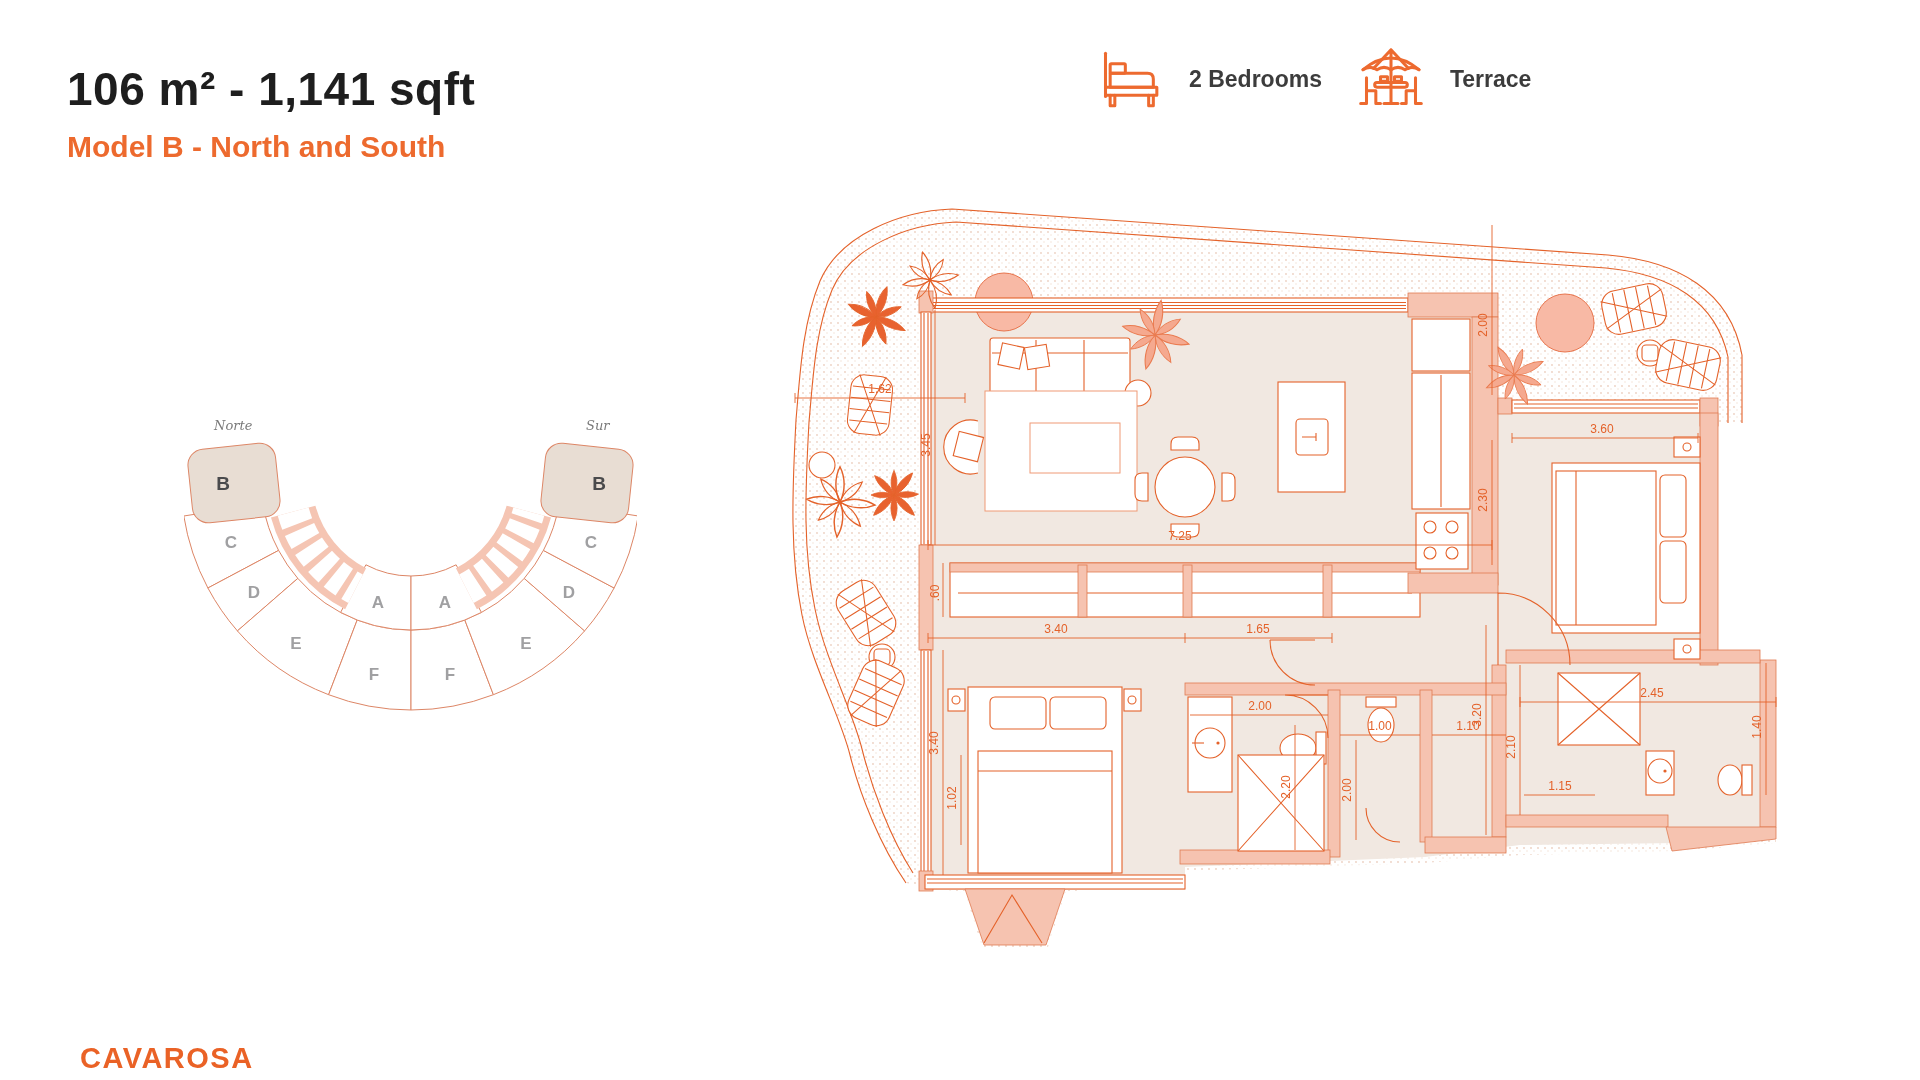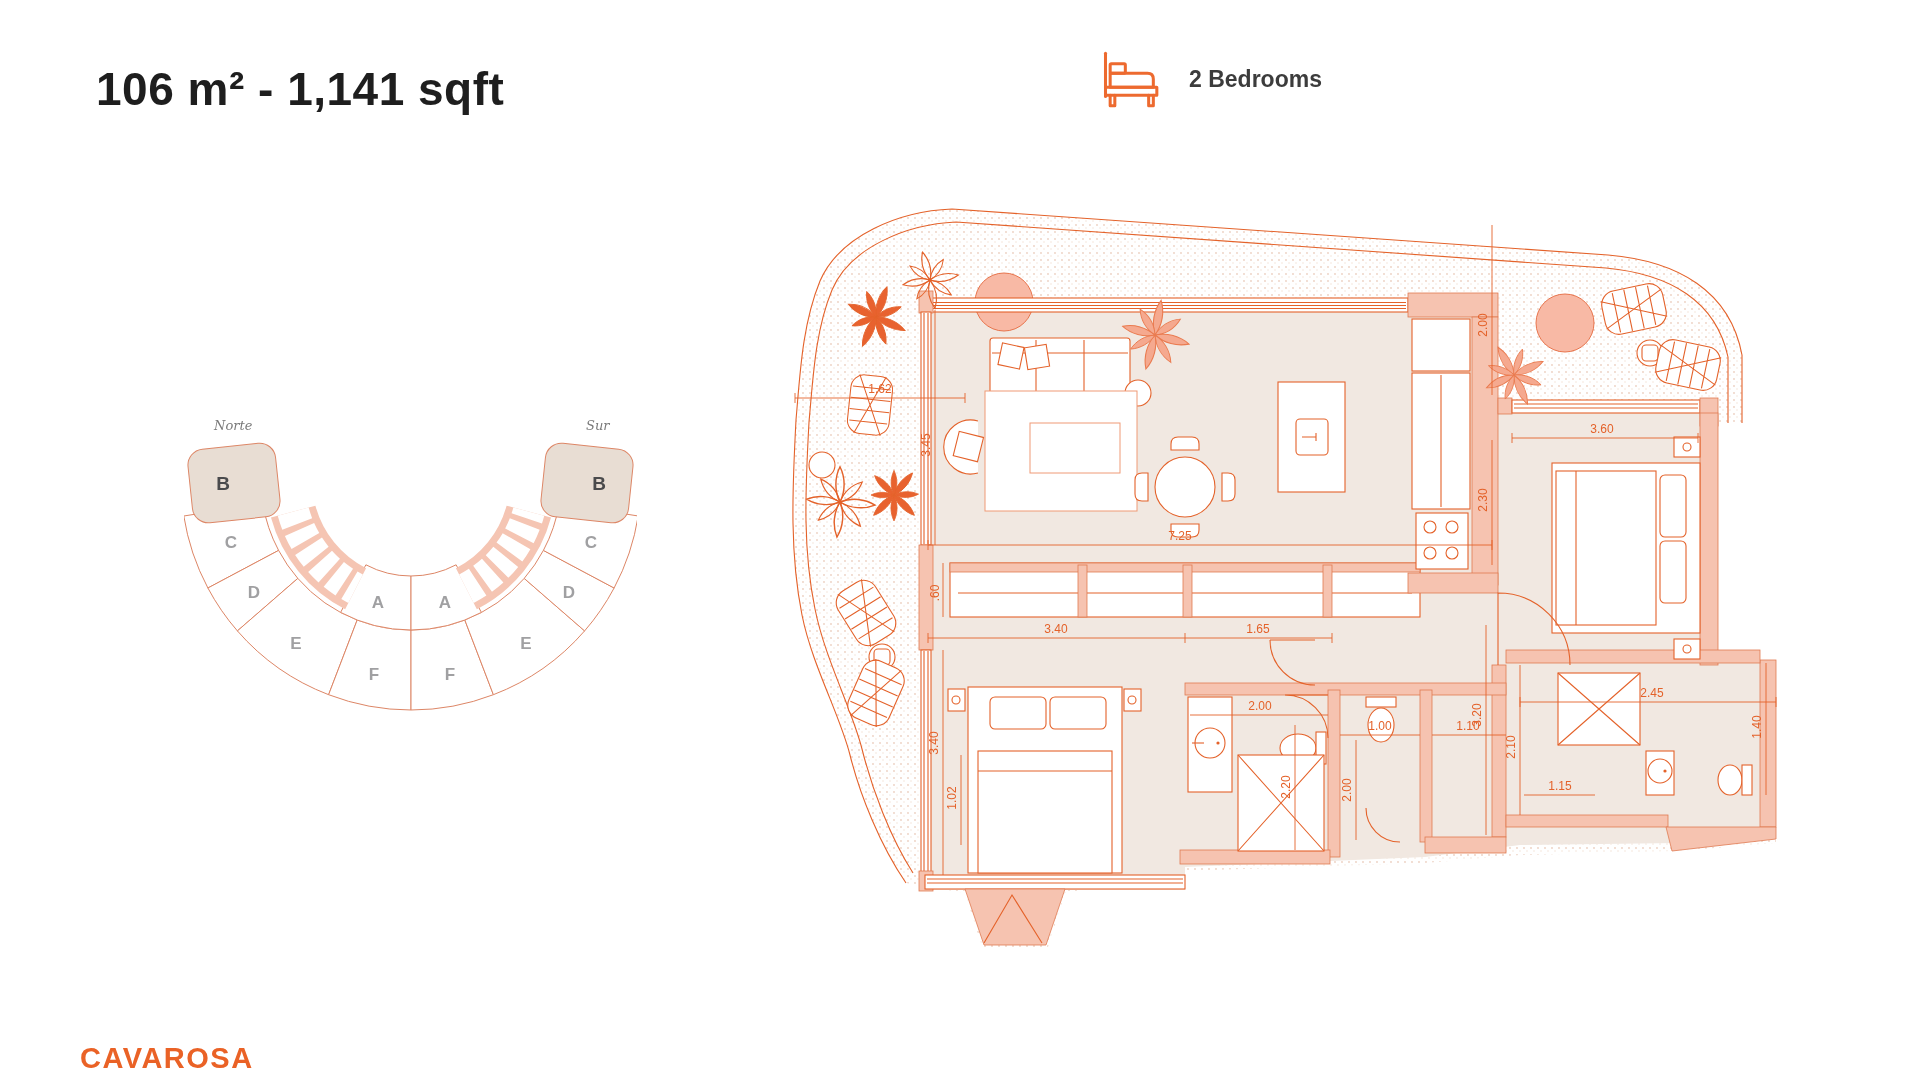--- a/index.html
+++ b/index.html
@@ -1,19 +1,19 @@
 <!DOCTYPE html>
 <html><head>
 <meta charset="utf-8">
 <style>
   html,body{margin:0;padding:0;}
   body{width:1920px;height:1080px;position:relative;background:#ffffff;overflow:hidden;
        font-family:"Liberation Sans", sans-serif;}
   .hdr{position:absolute;left:67px;top:62px;}
-  .title{font-size:46px;font-weight:bold;color:#1e1e1e;letter-spacing:.5px;margin-left:29px;}
+  .title{font-size:46px;font-weight:bold;color:#1e1e1e;letter-spacing:.5px;}
   .subtitle{font-size:30px;font-weight:bold;color:#ed6a2e;margin-top:14px;}
   .features{position:absolute;left:1095px;top:42px;display:flex;align-items:center;gap:34px;}
   .feature{display:flex;align-items:center;gap:24px;}
   .feature .fi{width:70px;height:74px;}
   .feature .fl{font-size:23px;font-weight:bold;color:#3c3c3c;white-space:nowrap;}
   .ficon{stroke:#ed6a2f;fill:none;stroke-width:2.6;stroke-linecap:round;stroke-linejoin:round;}
   .locator{position:absolute;left:184px;top:418px;width:453px;height:302px;}
   .plan{position:absolute;left:780px;top:195px;width:1010px;height:760px;}
   .brand{position:absolute;left:80px;top:995px;font-size:29px;font-weight:bold;color:#ea6226;letter-spacing:1.5px;margin-top:47px;}
   
@@ -31,35 +31,53 @@
   .ring-seg{fill:#ffffff;stroke:#dd8666;stroke-width:1;}
   .uL{font-size:17px;font-weight:bold;fill:#a0a0a2;font-family:"Liberation Sans",sans-serif;text-anchor:middle;}
   .uB{font-size:19px;font-weight:bold;fill:#4a4a4c;font-family:"Liberation Sans",sans-serif;text-anchor:middle;}
   .compass{font-family:"DejaVu Serif",serif;font-style:italic;font-size:13px;fill:#7a7a7a;}
 </style>
 </head>
 <body>
 
 <div class="hdr">
   <div class="title">106 m² - 1,141 sqft</div>
+  <div class="subtitle">Model B - North and South</div>
 </div>
 
 <div class="features">
   <div class="feature">
     <svg class="fi" viewBox="0 0 60 60">
       <g class="ficon">
         <path d="M9,8 V45"></path>
         <rect x="13" y="17" width="13" height="8" rx="1"></rect>
         <path d="M13,25 H45 Q50,25 50,30 V37 H13 Z"></path>
         <path d="M9,37 H53 V44 H9"></path>
         <path d="M13,44 V53 H17 V44"></path>
         <path d="M46,44 V53 H50 V44"></path>
       </g>
     </svg>
     <span class="fl">2 Bedrooms</span>
+  </div>
+  <div class="feature">
+    <svg class="fi" viewBox="0 0 60 60">
+      <g class="ficon" stroke-width="2.2">
+        <path d="M6,22 Q30,2 54,22"></path>
+        <path d="M6,22 Q12,18 18,22 Q24,18 30,22 Q36,18 42,22 Q48,18 54,22"></path>
+        <path d="M30,5 L15,21 M30,5 V22 M30,5 L45,21"></path>
+        <path d="M30,22 V51"></path>
+        <rect x="16" y="33" width="28" height="4" rx="2"></rect>
+        <path d="M24,51 H36"></path>
+        <rect x="21" y="28" width="6" height="4"></rect>
+        <rect x="33" y="28" width="6" height="4"></rect>
+        <path d="M9,29 V51 M9,40 H17 V51 M9,51 H4 M17,51 H21"></path>
+        <path d="M51,29 V51 M51,40 H43 V51 M51,51 H56 M43,51 H39"></path>
+      </g>
+    </svg>
+    <span class="fl">Terrace</span>
   </div>
 </div>
 
 <svg class="locator" viewBox="0 0 453 302">
   <text x="30" y="12" class="compass">Norte</text>
   <text x="402" y="12" class="compass">Sur</text>
   <g id="ring-g">
       <path d="M-0.2,98.0 A230 230 0 0 0 23.9,170.0 L94.6,132.4 A150 150 0 0 1 78.8,85.5 Z" class="ring-seg"></path>
       <path d="M23.9,170.0 A230 230 0 0 0 53.4,212.9 L113.8,160.4 A150 150 0 0 1 94.6,132.4 Z" class="ring-seg"></path>
       <path d="M53.4,212.9 A230 230 0 0 0 144.6,276.7 L173.2,202.0 A150 150 0 0 1 113.8,160.4 Z" class="ring-seg"></path>

